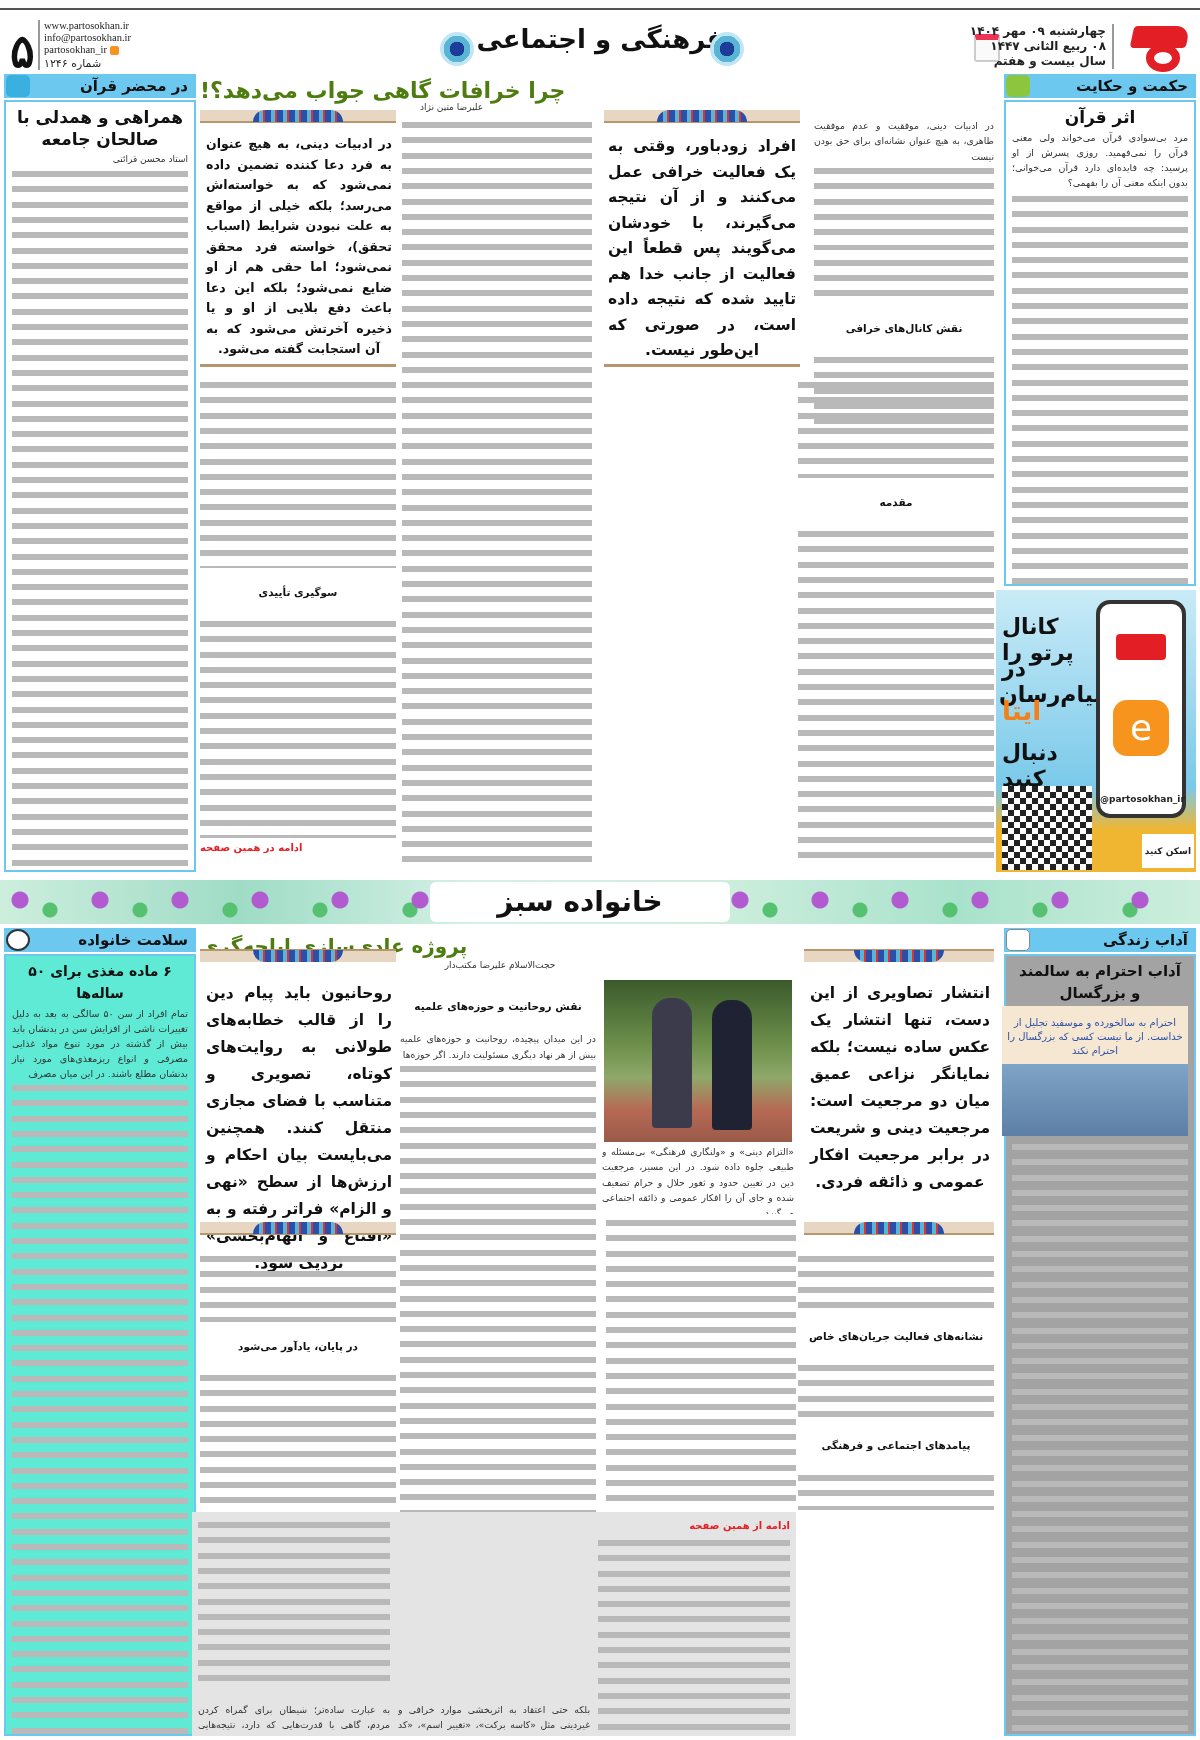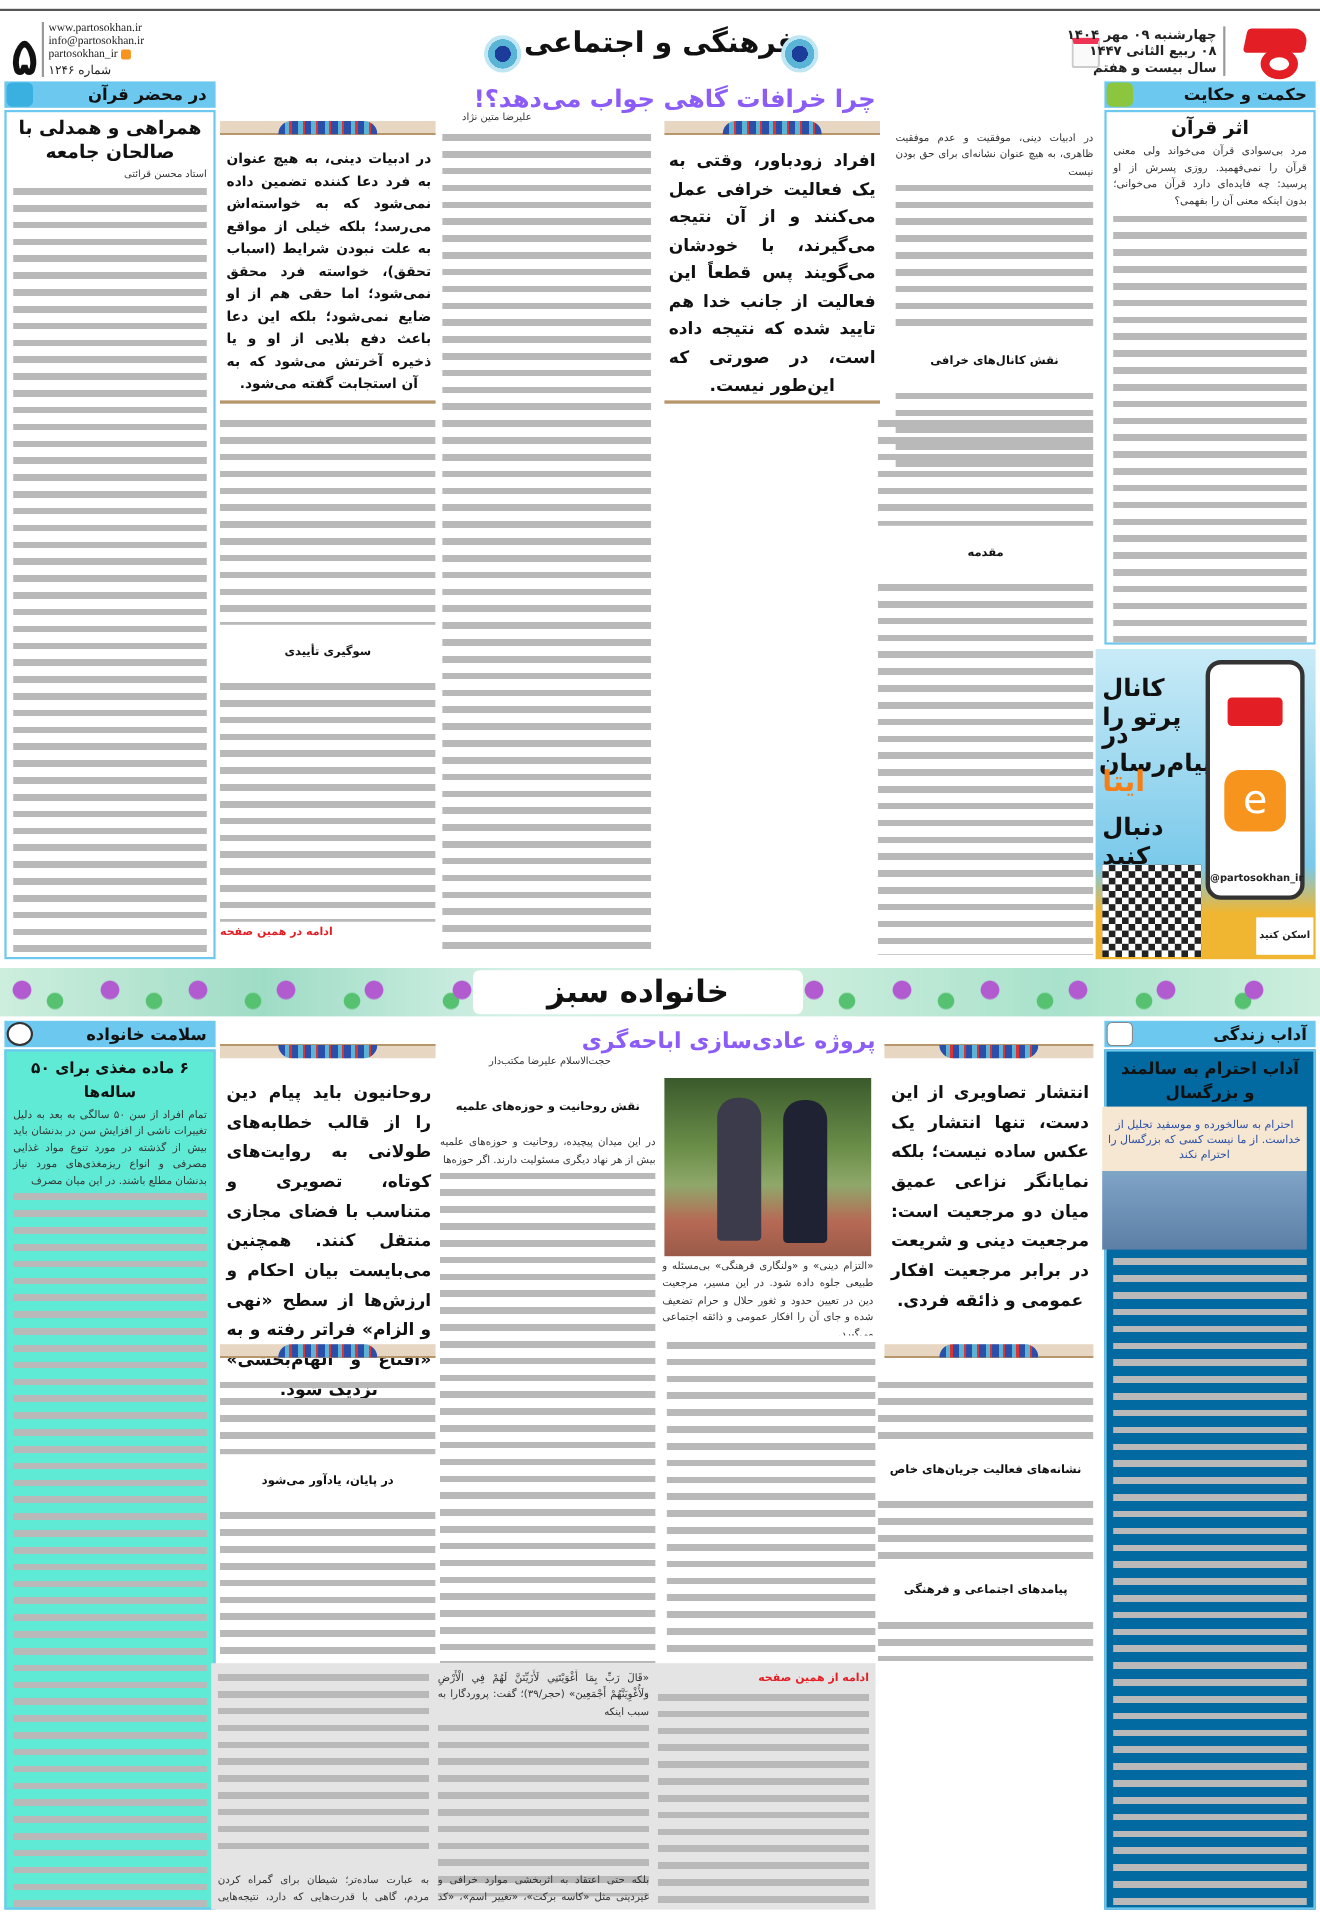--- a/index.html
+++ b/index.html
@@ -22,21 +22,21 @@
   .calendar-icon{position:absolute;right:200px;top:24px;width:26px;height:28px;border:2px solid #ccc;border-top:6px solid #e35;border-radius:3px;background:#fafafa}
   
   .sidehead{position:absolute;height:24px;background:#6dc8ef;color:#111;font-size:15px;font-weight:bold;padding-right:8px;line-height:24px}
   .sidehead .icon{position:absolute;left:2px;top:1px;width:24px;height:22px;border-radius:5px}
   .sidebox{position:absolute;border:2px solid #6dc8ef;background:#fff;padding:4px 6px;font-size:9.5px;line-height:15px;text-align:justify;color:#333;overflow:hidden}
   .sidebox h3{font-size:17px;text-align:center;line-height:22px;margin-bottom:2px;color:#111}
   .byline{font-size:9px;color:#333}
   .col{position:absolute;font-size:9.3px;line-height:15.3px;text-align:justify;color:#333;overflow:hidden}
   .col h4{font-size:10.5px;font-weight:bold;color:#111;text-align:center;margin:17px 0}
   .lines{background:repeating-linear-gradient(to bottom,transparent 0 4px,#b9b9b9 4px 10px,transparent 10px 15.3px)}
-  .art-title{position:absolute;text-align:right;font-size:22px;font-weight:bold;color:#8b5cf6}
+  .art-title{position:absolute;text-align:left;font-size:22px;font-weight:bold;color:#4d7c0f}
   .quote{position:absolute;font-weight:bold;color:#111;text-align:justify;text-align-last:center}
   .q-orn{position:absolute;height:22px;background:linear-gradient(to bottom,#e7d7c2 0 50%,#b8966b 50% 58%,transparent 58%)}
   .q-orn::after{content:"";position:absolute;left:50%;top:0;width:90px;margin-left:-45px;height:12px;background:repeating-linear-gradient(90deg,#2a4fa8 0 6px,#5ab4d6 6px 10px,#d33 10px 12px);border-radius:40px 40px 0 0}
   .bar{position:absolute;height:3px;background:#b8966b}
   .red{color:#e31e24;font-weight:bold}
   .ad{position:absolute;left:996px;top:590px;width:200px;height:282px;background:linear-gradient(to bottom,#c9ebf7,#7ac9ea 70%,#f0b632 85%,#f0b632);overflow:hidden}
   .ad .t{position:absolute;left:6px;width:100px;text-align:left;font-weight:bold;color:#111;font-size:22px;line-height:26px}
   .ad .phone{position:absolute;right:10px;top:10px;width:90px;height:218px;border:4px solid #333;border-radius:14px;background:#fff}
   .ad .qr{position:absolute;left:6px;top:196px;width:90px;height:84px;background:repeating-conic-gradient(#222 0 25%,#fff 0 50%) 0 0/12px 12px}
   .banner{position:absolute;left:0;top:880px;width:1200px;height:44px;background:linear-gradient(90deg,#cdeedd,#9fdcc6 20%,#d6f1e7 40%,#cdeedd 60%,#a9e2cc 80%,#cdeedd);overflow:hidden}
@@ -145,21 +145,21 @@
 
 <div class="banner">
   <div class="dots"></div>
   <div class="title">خانواده سبز</div>
 </div>
 
 <div class="sidehead" style="right:4px;top:928px;width:192px">
   <span>آداب زندگی</span>
   <span class="icon" style="background:#fff;border:1px solid #888"></span>
 </div>
-<div class="sidebox" style="right:4px;top:954px;width:192px;height:782px;background:#0369a1">
+<div class="sidebox" style="right:4px;top:954px;width:192px;height:782px;background:#a3a3a3">
   <h3 style="font-size:15px">آداب احترام به سالمند و بزرگسال</h3>
   <div style="height:134px"></div>
   <div class="lines" style="height:600px"></div>
 </div>
 <div class="cartoon">
   <div class="txt">احترام به سالخورده و موسفید تجلیل از خداست. از ما نیست کسی که بزرگسال را احترام نکند</div>
 </div>
 
 <div class="sidehead" style="left:4px;top:928px;width:192px">
   <span>سلامت خانواده</span>
@@ -210,22 +210,18 @@
   <div class="lines" style="height:70px"></div>
   <h4>در پایان، یادآور می‌شود</h4>
   <div class="lines" style="height:160px"></div>
 </div>
 
 <div class="footbox">
   <div class="col red abs" style="right:6px;top:6px;width:190px;font-size:10px">ادامه از همین صفحه</div>
   <div class="col" style="right:6px;top:24px;width:192px;height:196px">
     <div class="lines" style="height:196px"></div>
   </div>
-  <div class="col" style="right:206px;top:6px;width:192px;height:214px">
-    <p>«قَالَ رَبِّ بِمَا أَغْوَيْتَنِي لَأُزَيِّنَنَّ لَهُمْ فِي الْأَرْضِ وَلَأُغْوِيَنَّهُمْ أَجْمَعِينَ» (حجر/۳۹)؛ گفت: پروردگارا به سبب اینکه</p>
-    <div class="lines" style="height:160px"></div>
-  </div>
   <div class="col" style="right:406px;top:6px;width:192px;height:214px">
     <div class="lines" style="height:170px"></div>
   </div>
   <div class="col abs" style="right:206px;bottom:4px;width:192px;height:30px">بلکه حتی اعتقاد به اثربخشی موارد خرافی و غیردینی مثل «کاسه برکت»، «تغییر اسم»، «کد کوا» و... هم</div>
   <div class="col abs" style="right:406px;bottom:4px;width:192px;height:30px">به عبارت ساده‌تر؛ شیطان برای گمراه کردن مردم، گاهی با قدرت‌هایی که دارد، نتیجه‌هایی برای خرافات</div>
 </div>
 
 </body></html>

